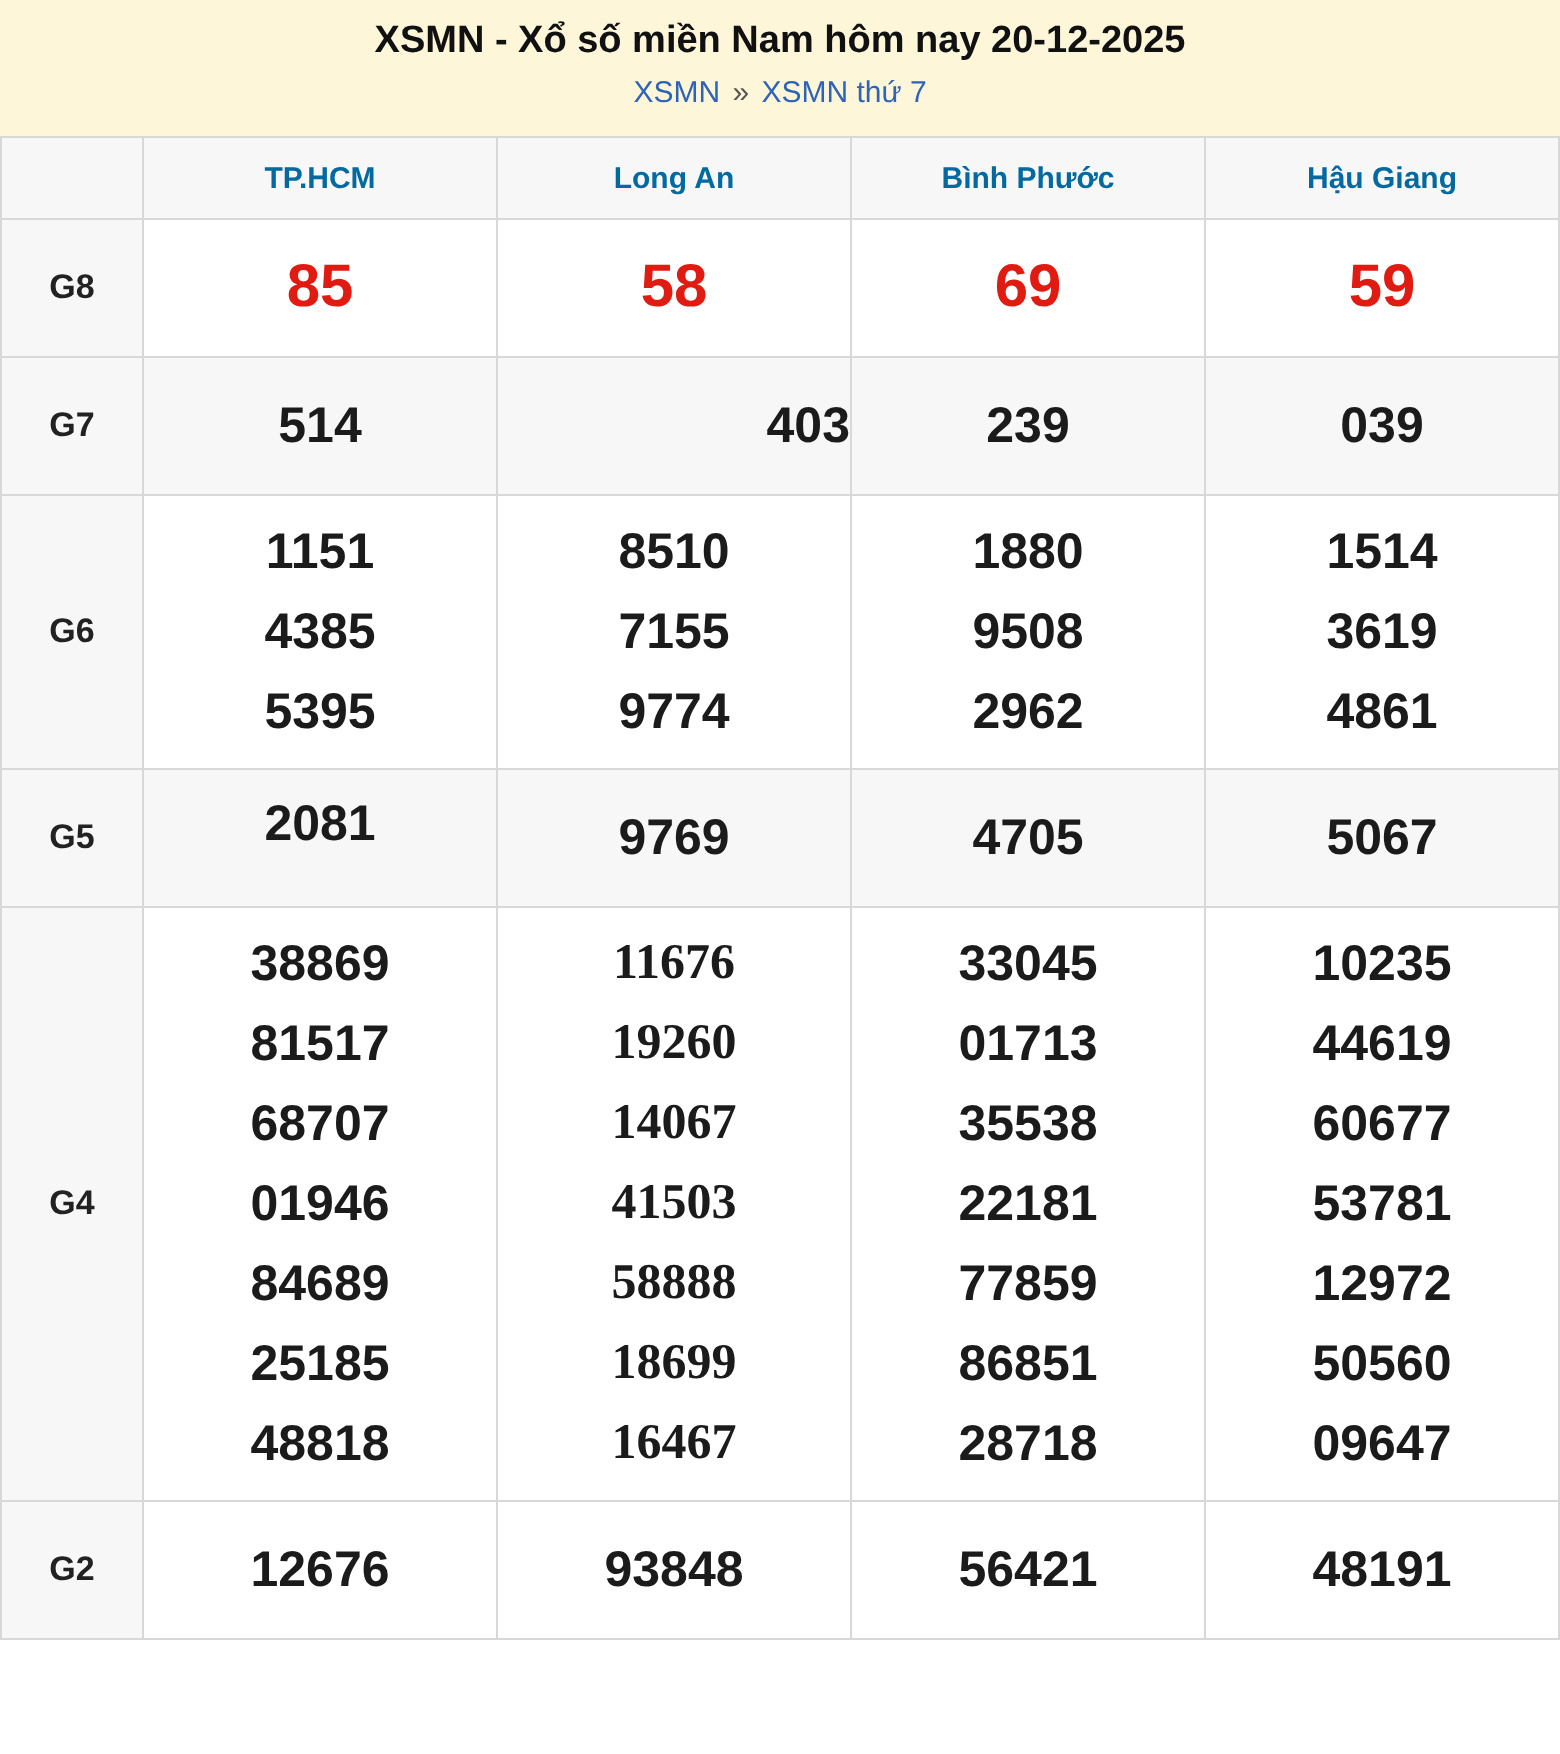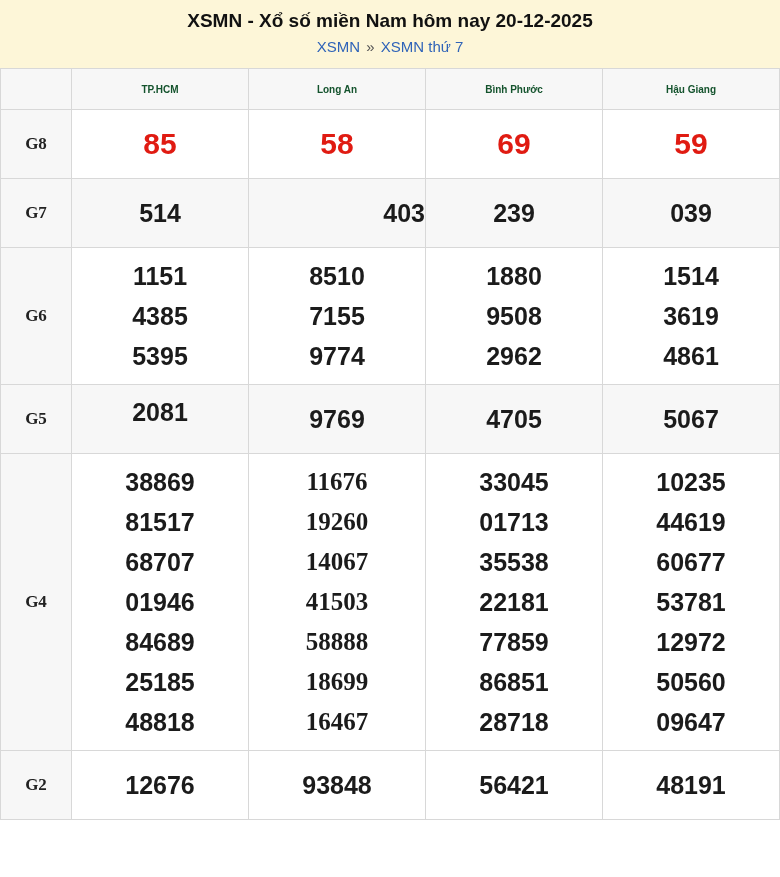--- a/index.html
+++ b/index.html
@@ -47,32 +47,31 @@
   table.result td, table.result th {
     border: 1px solid #d8d8d8;
     text-align: center;
     vertical-align: middle;
   }
   .col-label {
     width: 70px;
   }
   th.prov {
     background: #f7f7f7;
-    color: #14532d;
-    font-size: 10px;
+    color: #0369a1;
+    font-size: 15px;
     font-weight: bold;
     height: 32px;
     padding: 4px 0;
   }
   td.label {
     background: #f7f7f7;
     font-size: 17px;
     font-weight: bold;
     color: #222222;
-    font-family: Liberation Serif, serif;
   }
   td.num {
     font-size: 25px;
     font-weight: bold;
     color: #1b1b1b;
     padding: 0;
   }
   td.num.alt {
     background: #f7f7f7;
   }

